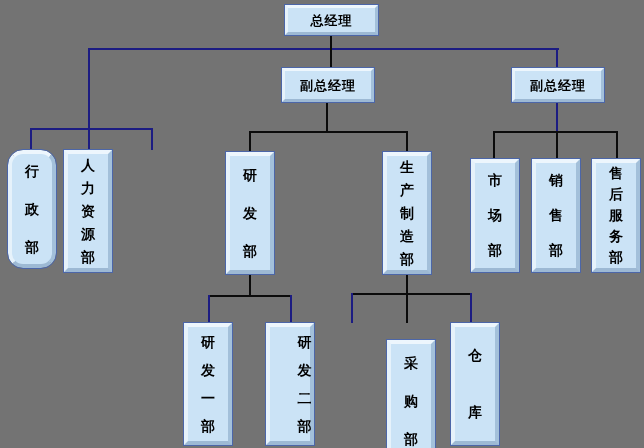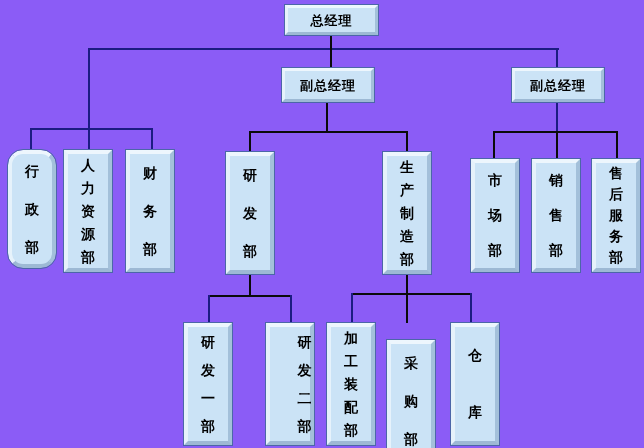--- a/index.html
+++ b/index.html
@@ -1,16 +1,16 @@
 <!DOCTYPE html>
 <html><head>
 <meta charset="utf-8">
 <style>
   html,body{margin:0;padding:0;background:#ffffff;}
-  #canvas{position:relative;width:644px;height:448px;background:#8b5cf6;overflow:hidden;
+  #canvas{position:relative;width:644px;height:448px;background:#737373;overflow:hidden;
           font-family:"DejaVu Sans",sans-serif;}
   
   .box{position:absolute;box-sizing:border-box;background:#cbe3f6;
        border:4px solid;border-color:#edf6fd #a3c0da #9db9d4 #e6f2fb;
        outline:1px solid #4c66a8;
        display:flex;align-items:center;justify-content:center;}
   .hbox{border-width:3px;}
   .ht{font-weight:bold;font-size:13px;line-height:1;color:#000;white-space:nowrap;letter-spacing:1px;}
   .vt{display:block;width:15px;font-weight:bold;font-size:14px;color:#000;
       word-break:break-all;text-align:center;}
@@ -83,23 +83,20 @@
   <div class="box hbox pos-vp2">
     <span class="ht">副总经理</span>
   </div>
 
   <div class="box pos-admin">
     <span class="vt t3">行政部</span>
   </div>
   <div class="box pos-hr">
     <span class="vt t5">人力资源部</span>
   </div>
-  <div class="box pos-finance">
-    <span class="vt t3">财务部</span>
-  </div>
 
   <div class="box pos-rd">
     <span class="vt t3">研发部</span>
   </div>
   <div class="box pos-mfg">
     <span class="vt t5">生产制造部</span>
   </div>
 
   <div class="box pos-market">
     <span class="vt t3s">市场部</span>
@@ -110,23 +107,20 @@
   <div class="box pos-aftersales">
     <span class="vt t5s">售后服务部</span>
   </div>
 
   <div class="box pos-rd1">
     <span class="vt t4">研发一部</span>
   </div>
   <div class="box pos-rd2">
     <span class="vt t4">研发二部</span>
   </div>
-  <div class="box pos-assembly">
-    <span class="vt t5">加工装配部</span>
-  </div>
   <div class="box pos-purchase">
     <span class="vt t3">采购部</span>
   </div>
   <div class="box pos-warehouse">
     <span class="vt t2">仓库</span>
   </div>
 
 </div>
 
 </body></html>

